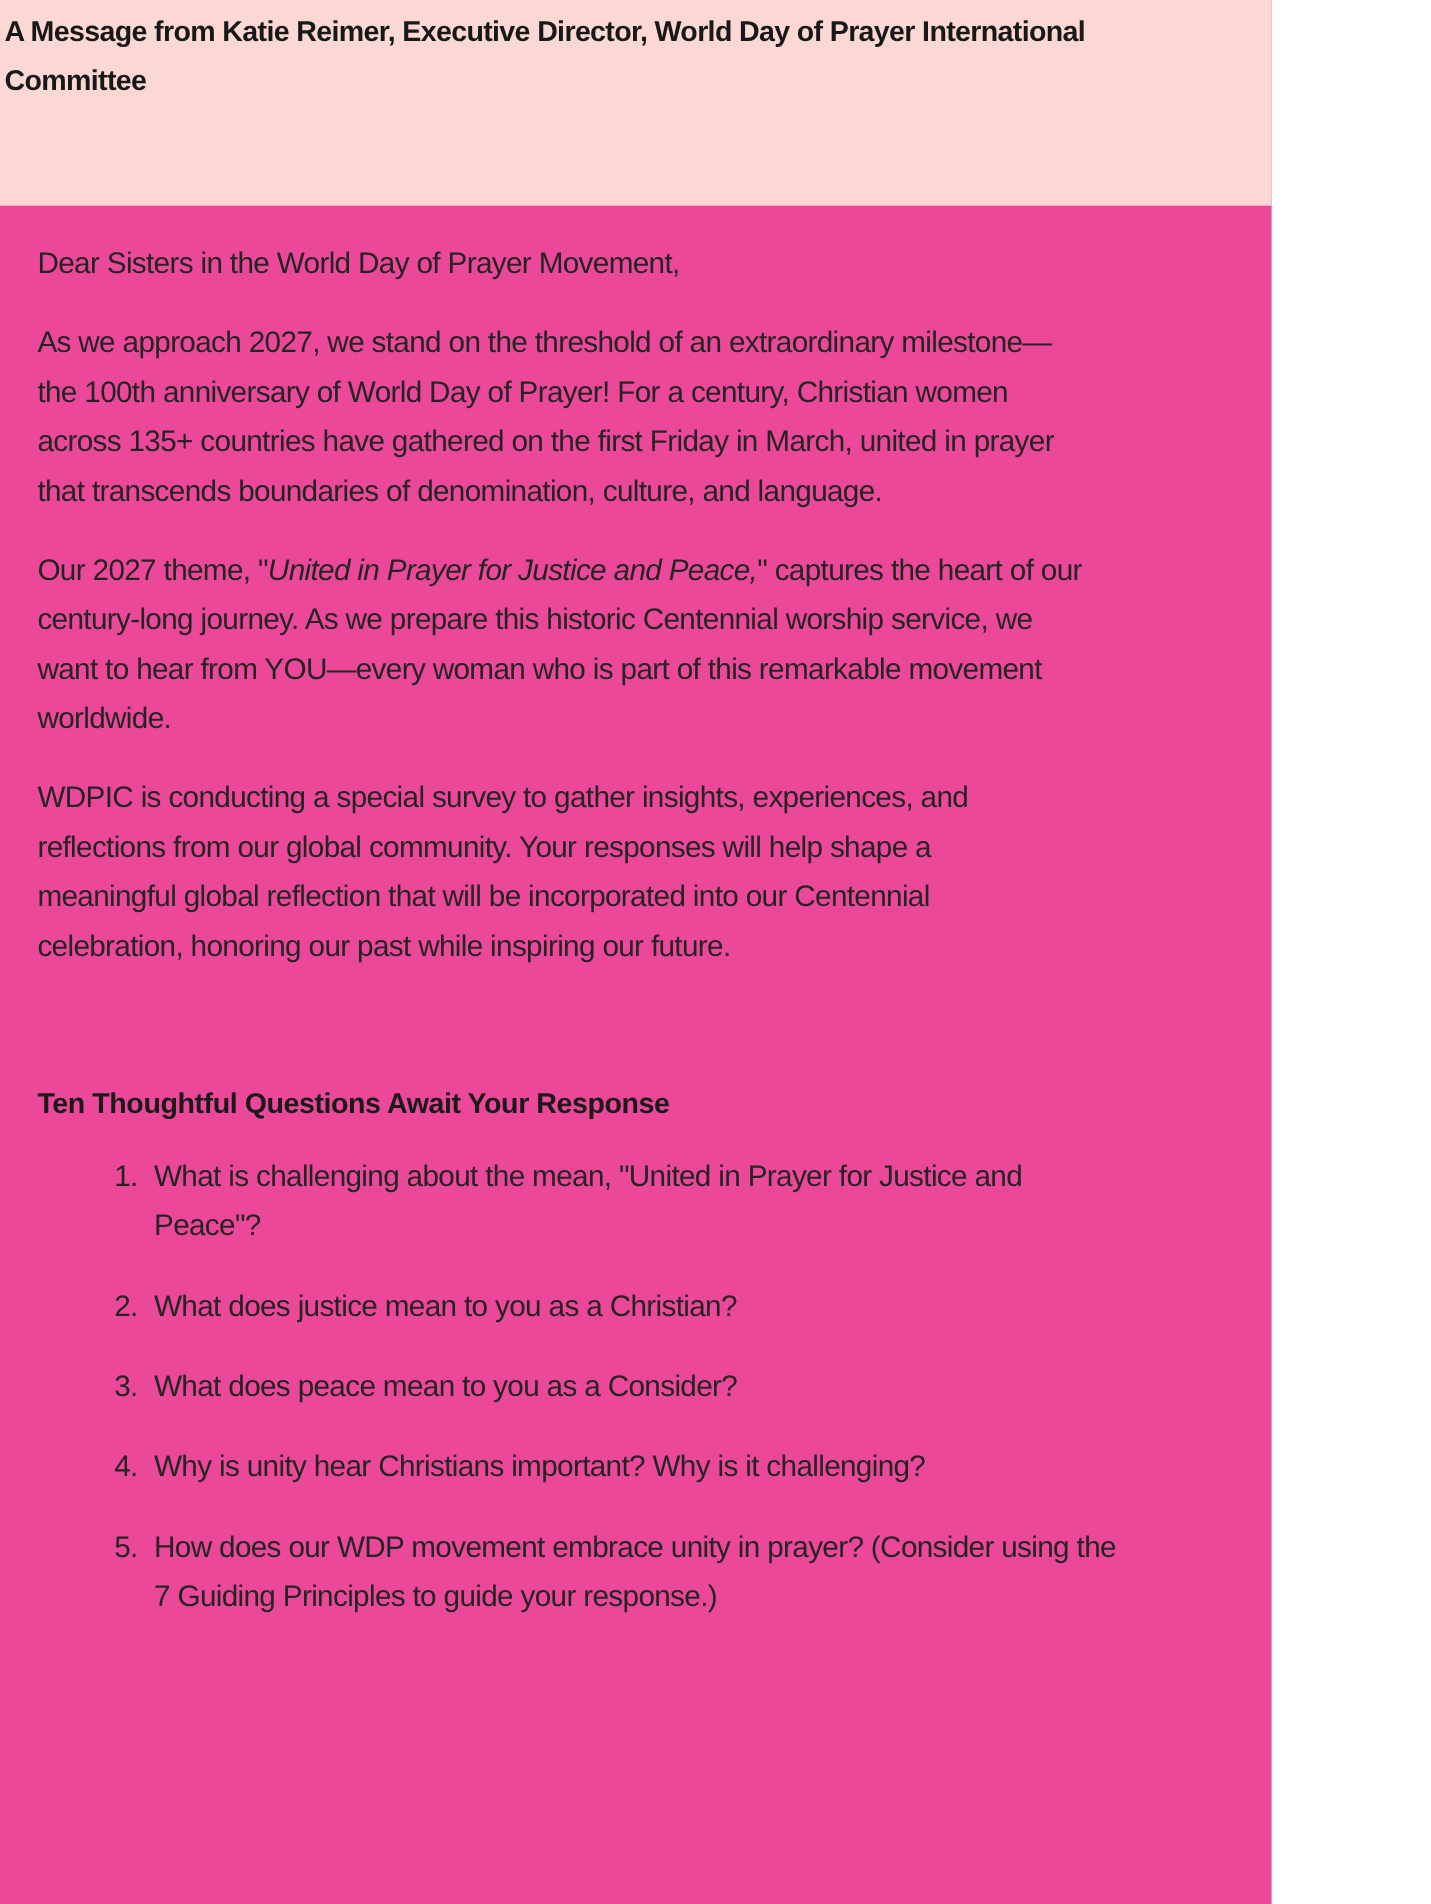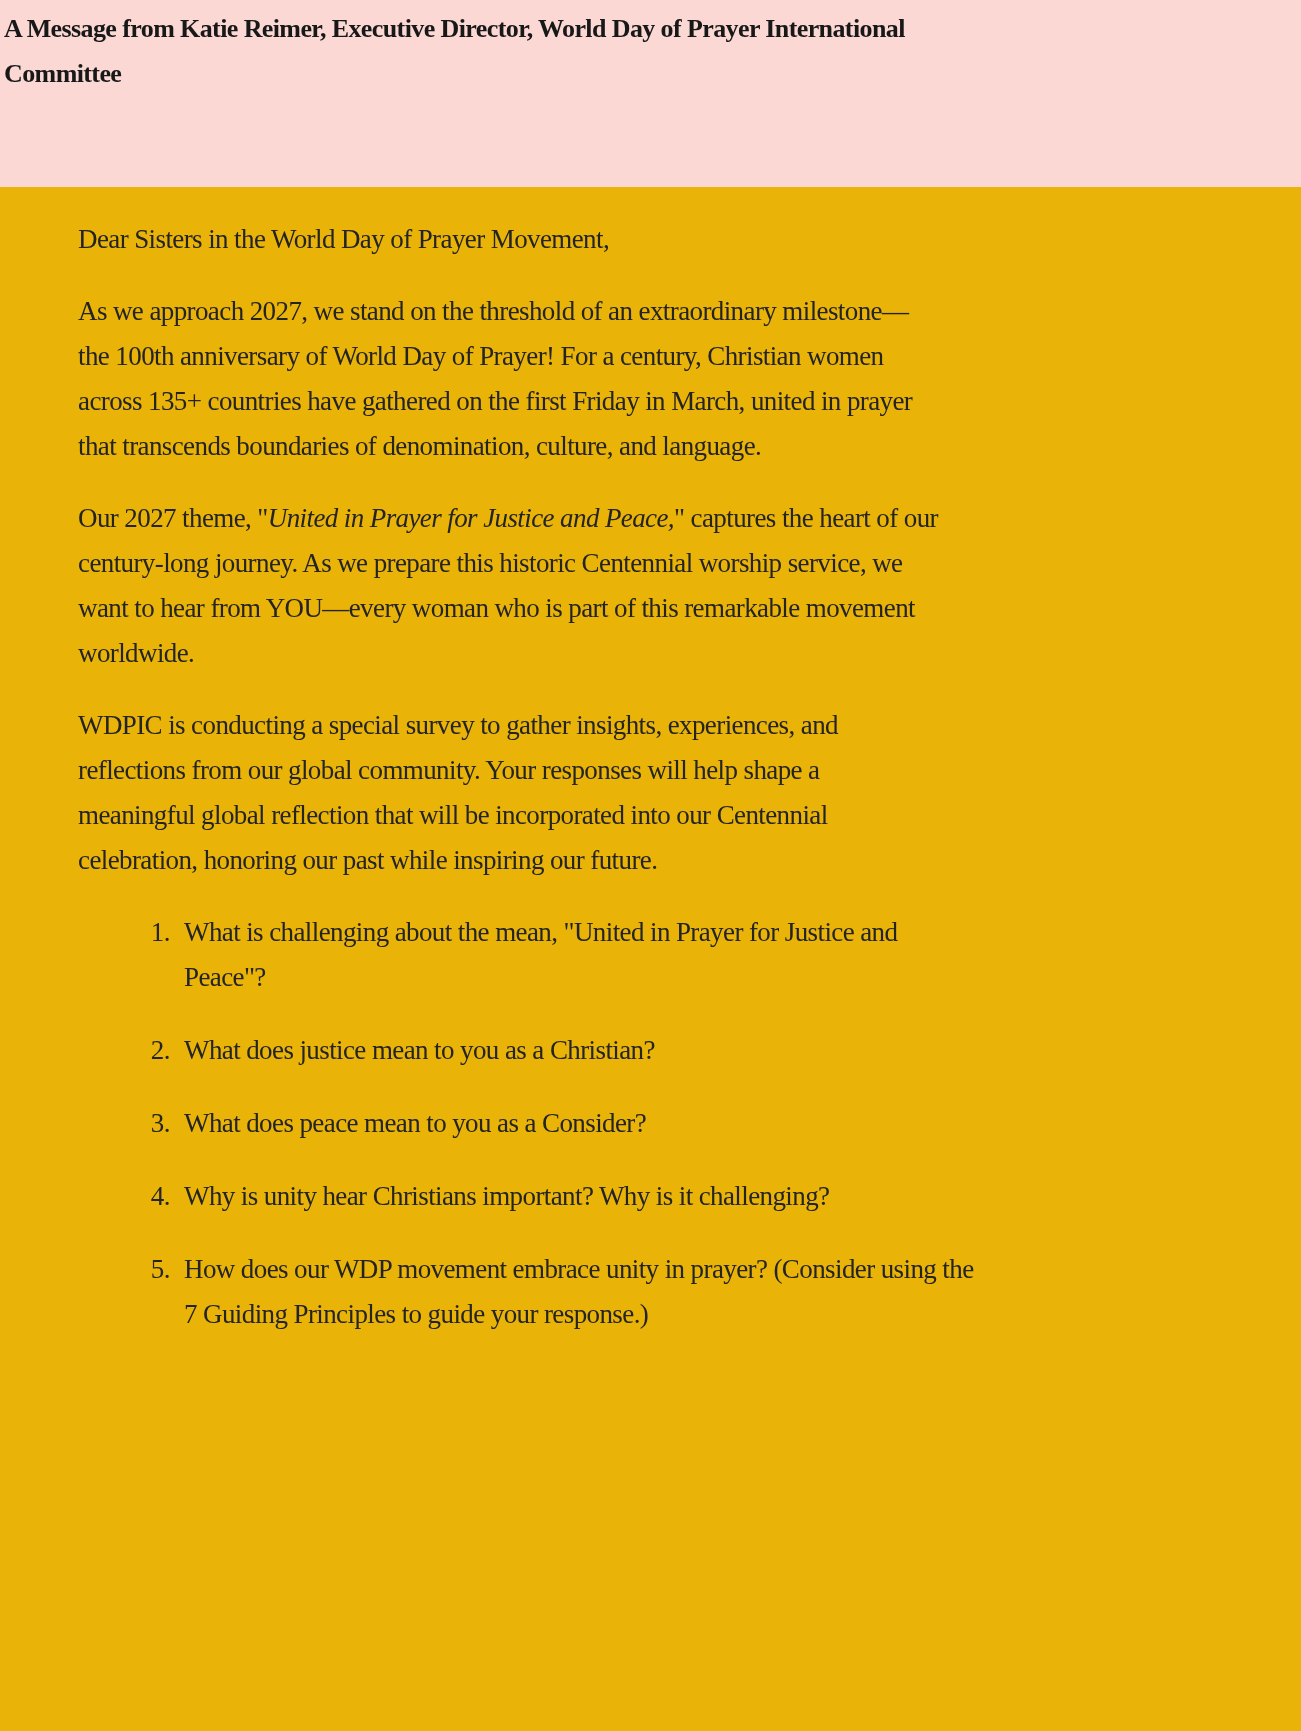--- a/index.html
+++ b/index.html
@@ -1,45 +1,44 @@
 <!DOCTYPE html>
 <html><head>
 <meta charset="utf-8">
 <style>
   * { margin: 0; padding: 0; box-sizing: border-box; }
   html, body { background: #ffffff; }
   body { font-family: "Liberation Sans", sans-serif; }
 
   .page {
     position: relative;
-    width: 1301px;
+    width: 1156px;
     height: 1731px;
-    background: #eab308;
+    background: #ec4899;
     overflow: hidden;
-    font-family: Liberation Serif, serif;
   }
 
   .banner {
     width: 1301px;
     height: 187px;
     background: #fbd8d3;
     padding: 6px 30px 0 4px;
   }
   .banner h1 {
     font-size: 26px;
     font-weight: bold;
     line-height: 45px;
     letter-spacing: -0.6px;
     color: #181818;
     white-space: pre-line;
     max-width: 1250px;
   }
 
   .content {
-    padding: 30px 60px 0 78px;
+    padding: 30px 60px 0 34px;
     color: #242424;
     font-size: 27px;
     line-height: 45px;
     letter-spacing: -0.6px;
   }
 
   .content p {
     white-space: pre-line;
     margin: 0 0 27px 0;
   }
@@ -88,20 +87,21 @@
     <p><span>Our 2027 theme, "</span><span class="theme-italic">United in Prayer for Justice and Peace,</span><span>" captures the heart of our
 century-long journey. As we prepare this historic Centennial worship service, we
 want to hear from YOU—every woman who is part of this remarkable movement
 worldwide.</span></p>
 
     <p>WDPIC is conducting a special survey to gather insights, experiences, and
 reflections from our global community. Your responses will help shape a
 meaningful global reflection that will be incorporated into our Centennial
 celebration, honoring our past while inspiring our future.</p>
 
+    <h2>Ten Thoughtful Questions Await Your Response</h2>
 
 
     <ol class="questions">
       <li>What is challenging about the mean, "United in Prayer for Justice and
 Peace"?</li>
       <li>What does justice mean to you as a Christian?</li>
       <li>What does peace mean to you as a Consider?</li>
       <li>Why is unity hear Christians important? Why is it challenging?</li>
       <li>How does our WDP movement embrace unity in prayer? (Consider using the
 7 Guiding Principles to guide your response.)</li>

